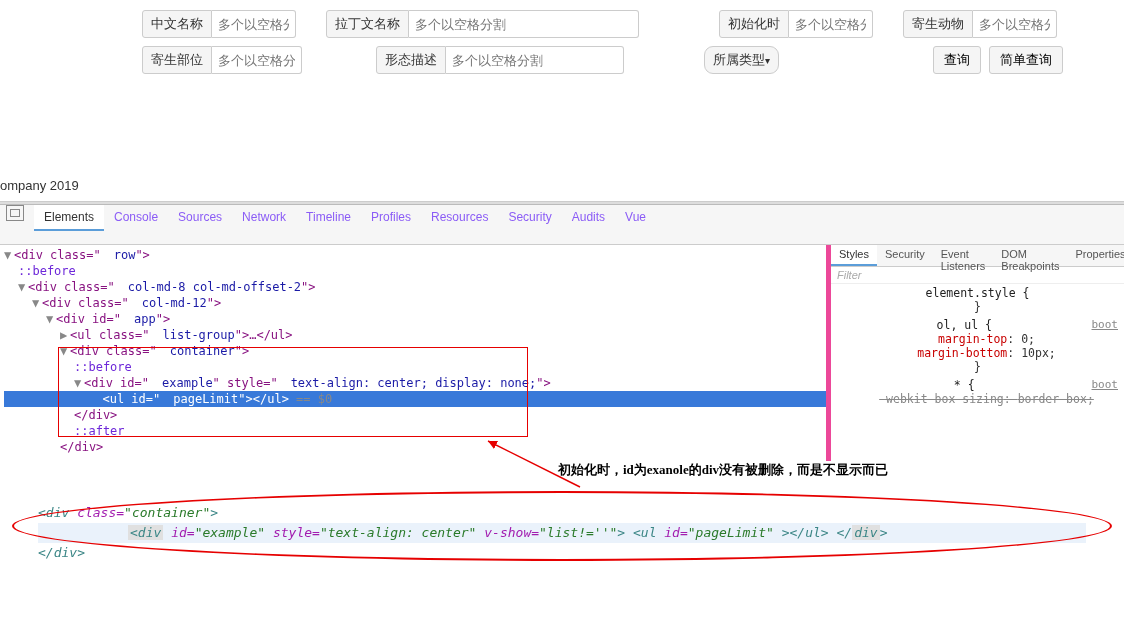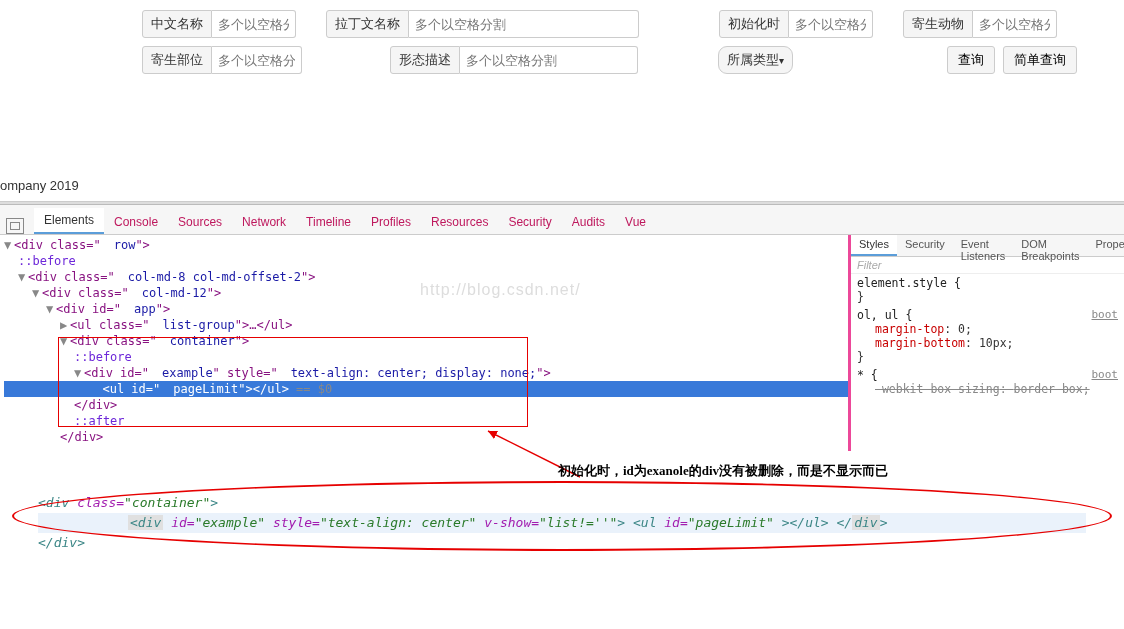--- a/index.html
+++ b/index.html
@@ -9,53 +9,53 @@
   .form-row .group { display:flex; align-items:center; }
   .form-row .lbl-btn { background:#f5f5f5; border:1px solid #ccc; padding:4px 8px; font-size:13px; height:28px; display:flex; align-items:center; border-radius:3px 0 0 3px; color:#333;}
   .form-row input[type=text] { border:1px solid #ccc; border-left:none; height:28px; padding:2px 6px; font-size:13px; border-radius:0 3px 3px 0; }
   .form-row .w-s { width:84px; }
   .form-row .w-m { width:170px; }
   .form-row .btn { background:#f5f5f5; border:1px solid #ccc; padding:4px 10px; font-size:13px; height:28px; border-radius:3px; cursor:pointer;}
   .sep-big { height:100px; }
   .footer-txt { color:#333; font-size:13px; padding:0 0 8px 0;}
   .hr-light { height:4px; background:#ddd; border-top:1px solid #ccc; border-bottom:1px solid #bbb; }
   .devtools { font-family: Menlo, Consolas, monospace; font-size:12px; }
-  .dev-toolbar { display:flex; align-items:flex-end; gap:0; border-bottom:1px solid #ccc; height:30px; padding-left:6px; background:#f6f6f6;}
+  .dev-toolbar { display:flex; align-items:flex-start; gap:0; border-bottom:1px solid #ccc; height:40px; padding-left:6px; background:#f6f6f6;}
   .dev-toolbar .icon-box { width:18px; height:16px; border:1px solid #888; margin-right:10px; position:relative;}
   .dev-toolbar .icon-box:after{content:""; position:absolute; left:3px; right:3px; top:3px; bottom:3px; border:1px solid #888;}
-  .dev-toolbar .tab { padding:5px 10px; color:#be185d; font-family: Arial, sans-serif; font-size:12px; border-right:0; }
+  .dev-toolbar .tab { padding:5px 10px; color:#8b5cf6; font-family: Arial, sans-serif; font-size:12px; border-right:0; }
   .dev-toolbar .tab.active { background:#fff; border-bottom:2px solid #5b9dd9; color:#333;}
   .dom-wrap { display:flex; }
   .dom-left { flex:1; position:relative; }
-  .dom-right { width:276px; border-left:3px solid #ec4899; }
+  .dom-right { width:298px; border-left:5px solid #ec4899; }
   .dom-tree { padding:2px 0 6px 4px; line-height:16px; position:relative;}
   .tri { color:#888; display:inline-block; width:10px; }
   .ln { white-space:pre; }
   .pad1 { padding-left:14px;} .pad2{padding-left:28px;} .pad3{padding-left:42px;} .pad4{padding-left:56px;} .pad5{padding-left:70px;} .pad6{padding-left:84px;}
   .tag-pun { color:#881280;}
   .attr-val{ color:#1a1aa6;margin-left:13px;}
   .pseudo{ color:#6d28d9;}
   .sel-line { background:#3879d9; color:#fff;}
   .sel-line .tag-pun,.sel-line .tag-name,.sel-line .attr-name,.sel-line .attr-val{ color:#fff;}
   .eqmark { color:#888; }
   .red-box { position:absolute; left:58px; top:102px; width:470px; height:90px; border:1px solid #e60000; pointer-events:none;}
   .watermark { position:absolute; left:420px; top:46px; color:#ddd; font-family: Arial; font-size:16px; pointer-events:none; letter-spacing:1px;}
   .styles-tabs { display:flex; border-bottom:1px solid #ccc; height:22px; font-family: Arial; font-size:11px; background:#f6f6f6;}
   .styles-tabs .st { padding:3px 8px; color:#555;}
   .styles-tabs .st.active{ background:#fff; border-bottom:2px solid #5b9dd9; color:#333;}
   .filter-row { border-bottom:1px solid #eee; padding:2px 6px; color:#aaa; font-style:italic; font-family:Arial; font-size:11px;}
-  .css-pane { padding:2px 6px; font-size:11.5px; font-family:Menlo,Consolas,monospace;}
+  .css-pane { padding:2px 6px; font-size:11.5px; font-family:Menlo,Consolas,monospace;text-align:center;}
   .css-sel { color:#222;}
   .css-prop{ color:#c80000;}
   .css-src { float:right; color:#888; text-decoration:underline; font-size:11px;}
   .strike { text-decoration:line-through; color:#888;}
   .css-blk{ margin-bottom:4px;}
 
   .annot-area { position:relative; padding:18px 0 6px 0;}
-  .annot-txt { position:absolute; left:558px; top:11px; font-family:"SimHei","Microsoft YaHei"; font-size:13px; font-weight:bold; color:#000;}
+  .annot-txt { position:absolute; left:558px; top:0; font-family:"SimHei","Microsoft YaHei"; font-size:13px; font-weight:bold; color:#000;}
   svg.arrow { position:absolute; left:480px; top:-24px; overflow:visible;}
 
   .snippet-wrap { position:relative; margin:20px 8px 8px 8px;}
   .snippet-oval{ position:absolute; left:4px; top:-8px; right:4px; height:70px; border:2px solid #e60000; border-radius:50%/50%; pointer-events:none;}
   .snippet { font-family:Menlo,Consolas,monospace; font-size:13px; font-style:italic; line-height:20px; padding:4px 30px;}
   .snippet .hl-line { background:#eaf2fb; display:block; padding-left:90px;}
   .s-tag{ color:#3b8686;}
   .s-attr{ color:#a21caf;}
   .s-keep{ color:#2a7a2a; font-style:italic;}
   .bg-gray { background:#e0e0e0; padding:0 2px;}
@@ -82,21 +82,21 @@
       <span class="lbl-btn">寄生动物</span>
       <input type="text" class="w-s" placeholder="多个以空格分" style="">
     </div>
   </div>
 
   <div class="form-row">
     <div class="group">
       <span class="lbl-btn">寄生部位</span>
       <input type="text" class="w-s" style="width: 90px;" placeholder="多个以空格分割">
     </div>
-    <div class="group" style="margin-left:58px">
+    <div class="group" style="margin-left:44px">
       <span class="lbl-btn">形态描述</span>
       <input type="text" style="width: 178px;" placeholder="多个以空格分割">
     </div>
     <div style="width:20px"></div>
     <div class="group">
       <span class="lbl-btn" style="border-radius:9px; border-right:1px solid #ccc;">
           <span>所属类型</span> 
           <span style="font-size:10px">▾</span>
         </span>
     </div>
@@ -120,21 +120,20 @@
     <span class="tab">Timeline</span>
     <span class="tab">Profiles</span>
     <span class="tab">Resources</span>
     <span class="tab">Security</span>
     <span class="tab">Audits</span>
     <span class="tab">Vue</span>
   </div>
 
   <div class="dom-wrap">
     <div class="dom-left">
-      <div class="watermark">http://blog.csdn.net/</div>
       <div class="dom-tree">
         <div class="ln"><span class="tri">▼</span><span class="tag-pun">&lt;div class="</span><span class="attr-val">row</span><span class="tag-pun">"&gt;</span></div>
         <div class="ln pad1 pseudo">::before</div>
         <div class="ln pad1"><span class="tri">▼</span><span class="tag-pun">&lt;div class="</span><span class="attr-val">col-md-8 col-md-offset-2</span><span class="tag-pun">"&gt;</span></div>
         <div class="ln pad2"><span class="tri">▼</span><span class="tag-pun">&lt;div class="</span><span class="attr-val">col-md-12</span><span class="tag-pun">"&gt;</span></div>
         <div class="ln pad3"><span class="tri">▼</span><span class="tag-pun">&lt;div id="</span><span class="attr-val">app</span><span class="tag-pun">"&gt;</span></div>
         <div class="ln pad4"><span class="tri">▶</span><span class="tag-pun">&lt;ul class="</span><span class="attr-val">list-group</span><span class="tag-pun">"&gt;…&lt;/</span><span class="tag-pun">ul&gt;</span></div>
         <div class="ln pad4"><span class="tri">▼</span><span class="tag-pun">&lt;div class="</span><span class="attr-val">container</span><span class="tag-pun">"&gt;</span></div>
         <div class="ln pad5 pseudo">::before</div>
         <div class="ln pad5"><span class="tri">▼</span><span class="tag-pun">&lt;div id="</span><span class="attr-val">example</span><span class="tag-pun">" style="</span><span class="attr-val">text-align: center; display: none;</span><span class="tag-pun">"&gt;</span></div>

